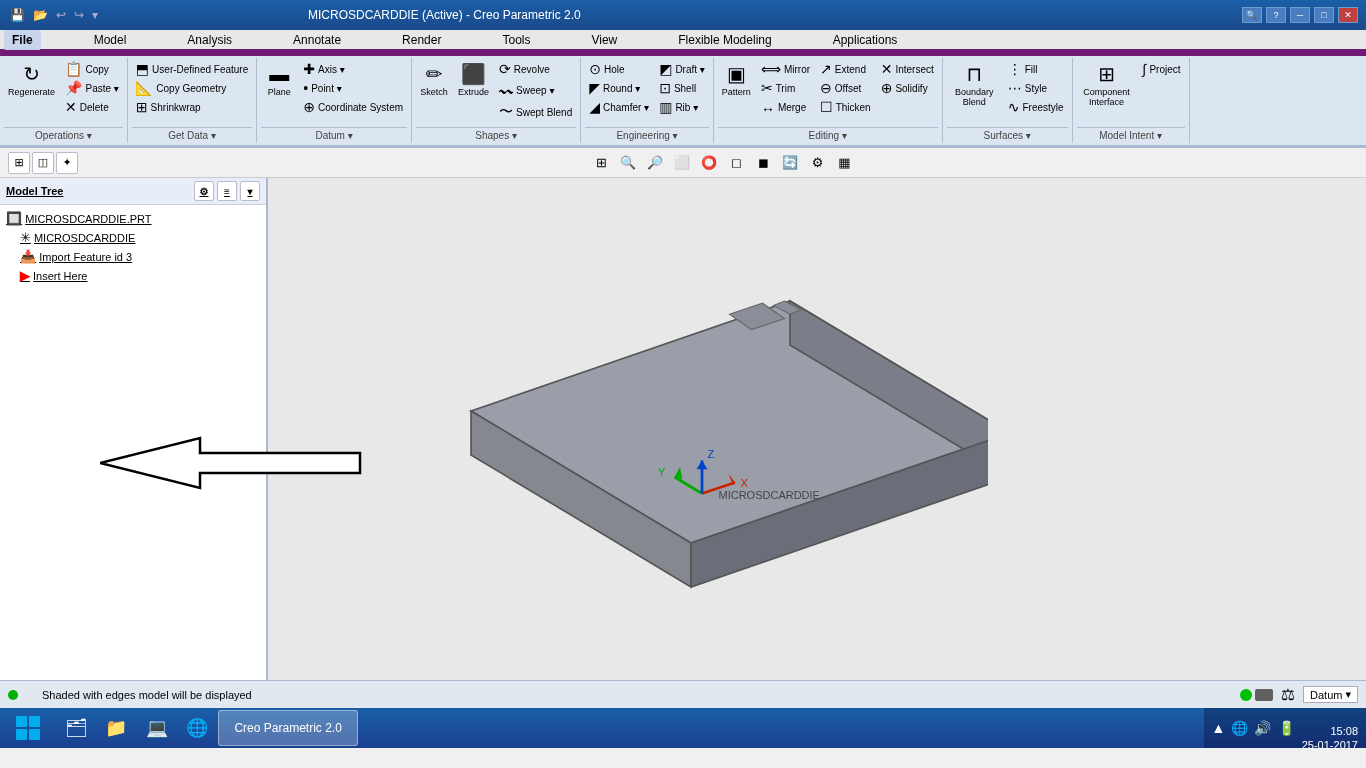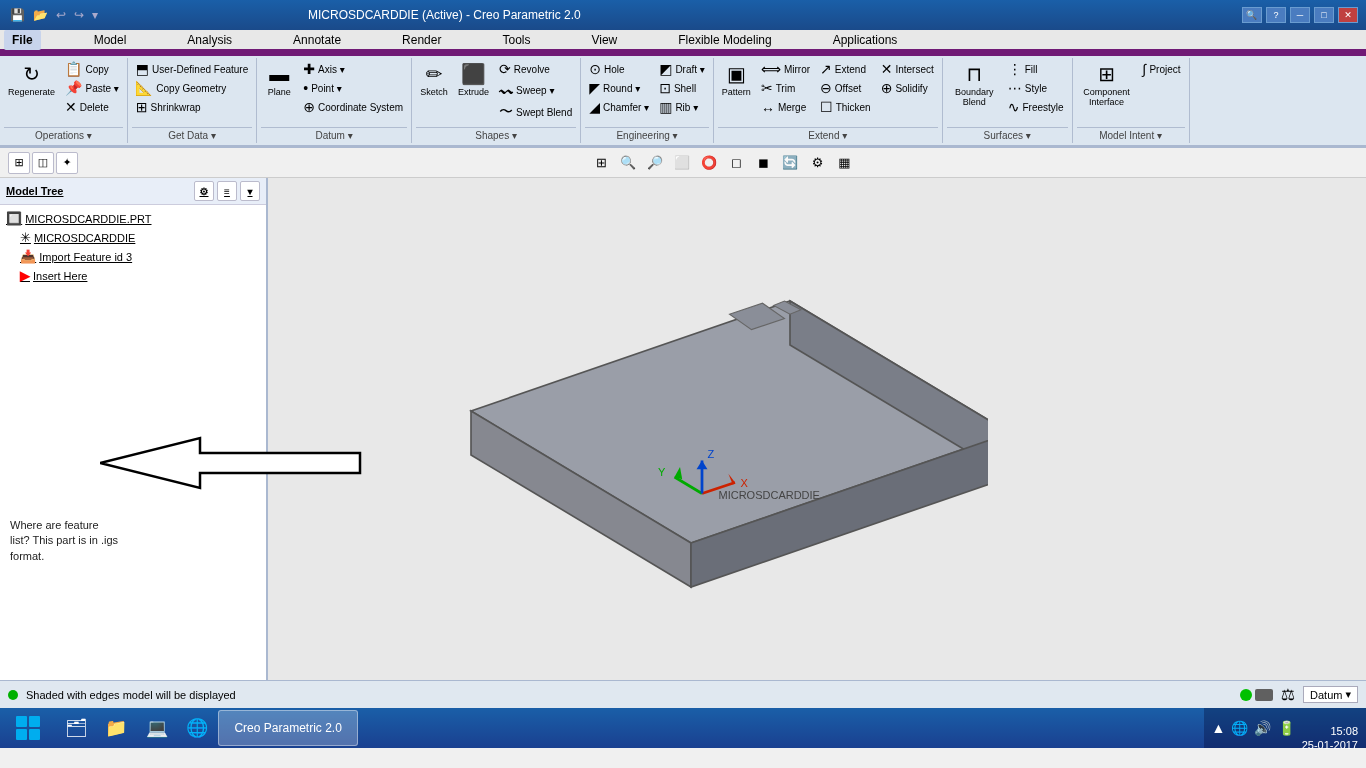--- a/index.html
+++ b/index.html
@@ -169,21 +169,21 @@
 
     
     #statusbar {
       height: 28px;
       background: #e0e8f0;
       border-top: 1px solid #aab8d0;
       display: flex;
       align-items: center;
       padding: 0 8px;
       font-size: 11px;
-      gap: 8px;
+      gap: 24px;
     }
     .status-dot { width: 10px; height: 10px; border-radius: 50%; background: #00b000; flex-shrink: 0; }
     .status-right { margin-left: auto; display: flex; align-items: center; gap: 8px; }
 
     
     #taskbar {
       height: 40px;
       background: linear-gradient(to bottom, #1a5fa8 0%, #1a4090 100%);
       display: flex;
       align-items: center;
@@ -421,21 +421,21 @@
         </div>
         <div class="small-btn-col">
           <div class="ribbon-btn-small">
             <span class="s-icon">✕</span> Intersect
           </div>
           <div class="ribbon-btn-small">
             <span class="s-icon">⊕</span> Solidify
           </div>
         </div>
       </div>
-      <div class="ribbon-group-label">Extend ▾</div>
+      <div class="ribbon-group-label">Editing ▾</div>
     </div>
 
     <div class="ribbon-group">
       <div class="ribbon-group-content">
         <div class="ribbon-btn" style="max-width:55px;">
           <div class="btn-icon">⊓</div>
           <div class="btn-label">Boundary Blend</div>
         </div>
         <div class="small-btn-col">
           <div class="ribbon-btn-small">
@@ -525,23 +525,20 @@
       </div>
     </div>
 
     <div id="arrow-annotation">
       <svg width="270" height="80" viewBox="0 0 270 80">
 
         <polygon points="0,35 100,10 100,25 260,25 260,45 100,45 100,60" fill="white" stroke="black" stroke-width="2.5"></polygon>
       </svg>
     </div>
 
-    <div id="text-annotation">
-      <span>Where are feature<br>list? This part is in .igs<br>format.</span>
-    </div>
   </div>
 
   <div id="viewport">
 
     <svg id="model-svg" viewBox="0 0 600 400" xmlns="http://www.w3.org/2000/svg" style="position:absolute;left:60px;top:30px;width:660px;height:450px;">
 
       <polygon points="130,180 420,80 620,200 330,300" fill="#9a9ea8" stroke="#555" stroke-width="1.5"></polygon>
 
       <polygon points="420,80 620,200 620,240 420,120" fill="#7a7e88" stroke="#555" stroke-width="1.5"></polygon>
 

